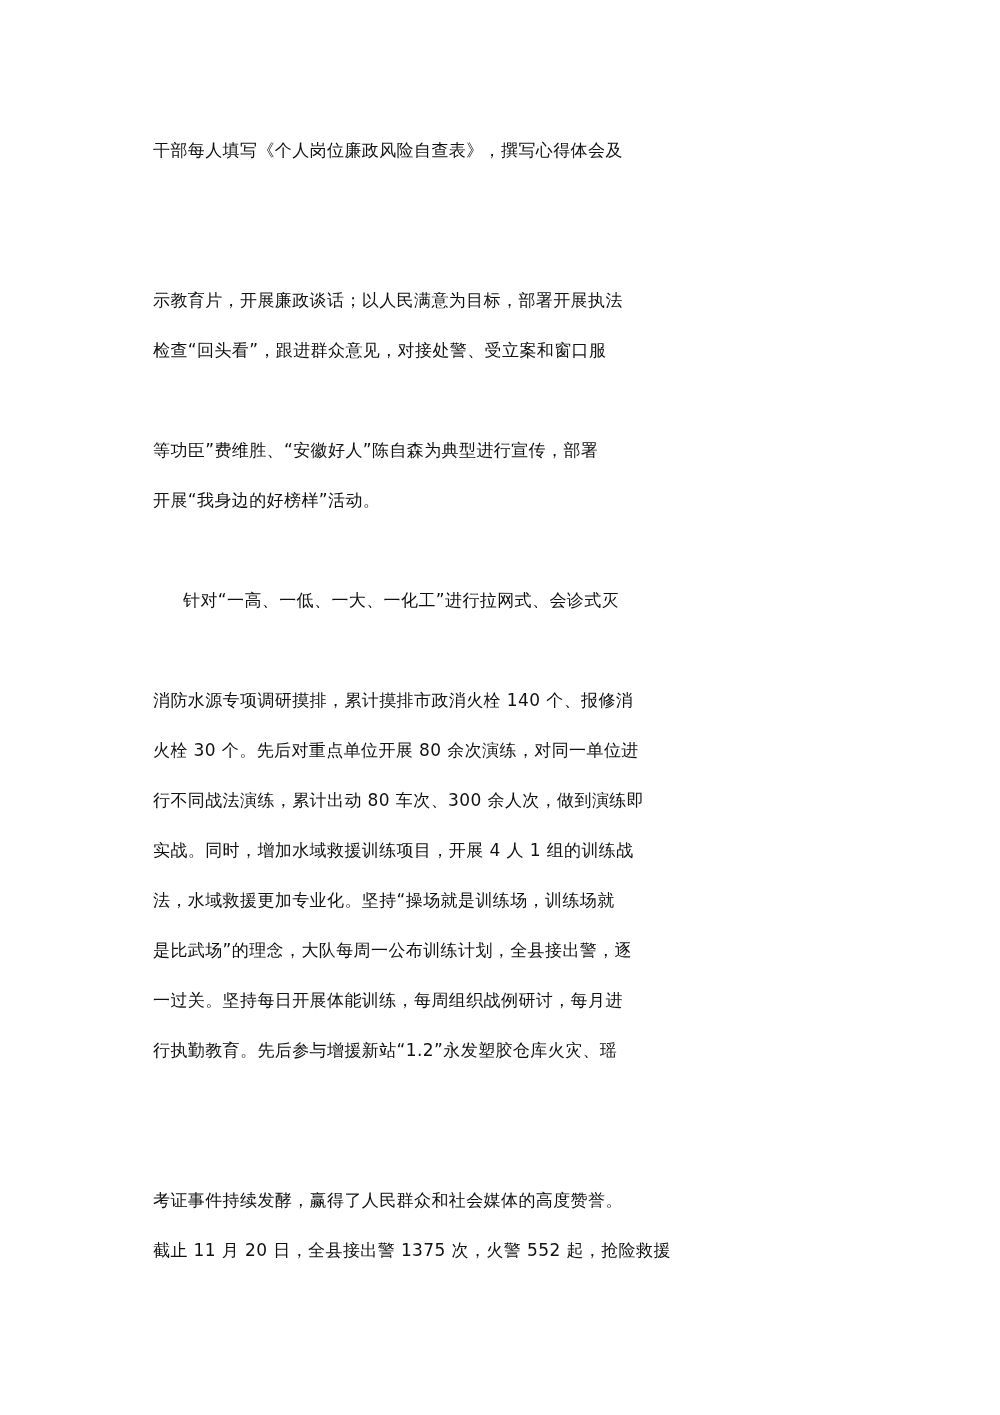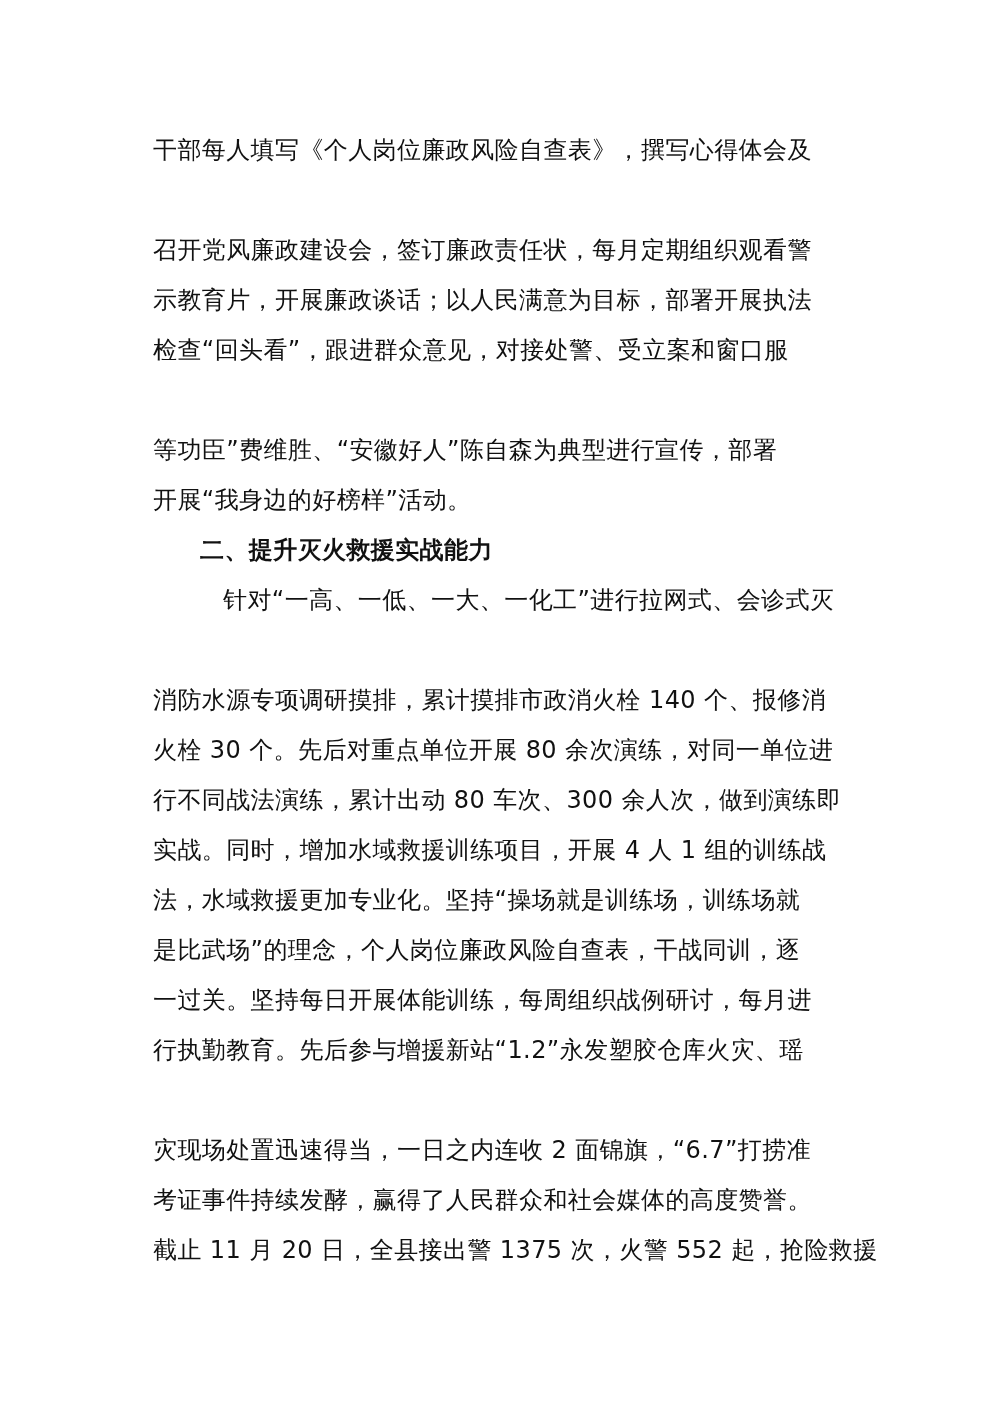--- a/index.html
+++ b/index.html
@@ -1,41 +1,38 @@
 <!DOCTYPE html>
 <html><head>
 <meta charset="utf-8">
 <style>
   html, body { margin: 0; padding: 0; background: #ffffff; }
   body { width: 1000px; height: 1415px; position: relative; overflow: hidden;
          font-family: "DejaVu Sans", "Liberation Sans", sans-serif; color: #111111; }
   .page { position: absolute; left: 0; top: 0; width: 1000px; height: 1415px; background: #ffffff; }
   .line { position: absolute; left: 153px; width: 695px; height: 50px; line-height: 50px;
-          font-size: 24px; white-space: nowrap; letter-spacing: 0.4px; }
+          font-size: 17px; white-space: nowrap; letter-spacing: 0.4px; }
   .heading { font-weight: bold; left: 200px; }
-  .indent { left: 183px; width: 665px; margin-left: 40px; }
+  .indent { left: 183px; width: 665px; }
 </style>
 </head>
 <body>
 
 <div class="page">
   <div class="line" style="top:125px">干部每人填写《个人岗位廉政风险自查表》，撰写心得体会及</div>
-  <div class="line" style="top:225px">召开党风廉政建设会，签订廉政责任状，每月定期组织观看警</div>
   <div class="line" style="top:275px">示教育片，开展廉政谈话；以人民满意为目标，部署开展执法</div>
   <div class="line" style="top:325px">检查“回头看”，跟进群众意见，对接处警、受立案和窗口服</div>
   <div class="line" style="top:475px">开展“我身边的好榜样”活动。</div>
   <div class="line" style="top:425px">等功臣”费维胜、“安徽好人”陈自森为典型进行宣传，部署</div>
 
-  <div class="line heading" style="top:525px">二、提升灭火救援实战能力</div>
 
   <div class="line indent" style="top:575px">针对“一高、一低、一大、一化工”进行拉网式、会诊式灭</div>
   <div class="line" style="top:675px">消防水源专项调研摸排，累计摸排市政消火栓 140 个、报修消</div>
   <div class="line" style="top:725px">火栓 30 个。先后对重点单位开展 80 余次演练，对同一单位进</div>
   <div class="line" style="top:775px">行不同战法演练，累计出动 80 车次、300 余人次，做到演练即</div>
   <div class="line" style="top:825px">实战。同时，增加水域救援训练项目，开展 4 人 1 组的训练战</div>
   <div class="line" style="top:875px">法，水域救援更加专业化。坚持“操场就是训练场，训练场就</div>
-  <div class="line" style="top:925px">是比武场”的理念，个人岗位廉政风险自查表，干战同训，逐</div>
+  <div class="line" style="top:925px">是比武场”的理念，大队每周一公布训练计划，全县接出警，逐</div>
   <div class="line" style="top:975px">一过关。坚持每日开展体能训练，每周组织战例研讨，每月进</div>
   <div class="line" style="top:1025px">行执勤教育。先后参与增援新站“1.2”永发塑胶仓库火灾、瑶</div>
-  <div class="line" style="top:1125px">灾现场处置迅速得当，一日之内连收 2 面锦旗，“6.7”打捞准</div>
   <div class="line" style="top:1175px">考证事件持续发酵，赢得了人民群众和社会媒体的高度赞誉。</div>
   <div class="line" style="top:1225px">截止 11 月 20 日，全县接出警 1375 次，火警 552 起，抢险救援</div>
 </div>
 
 </body></html>

